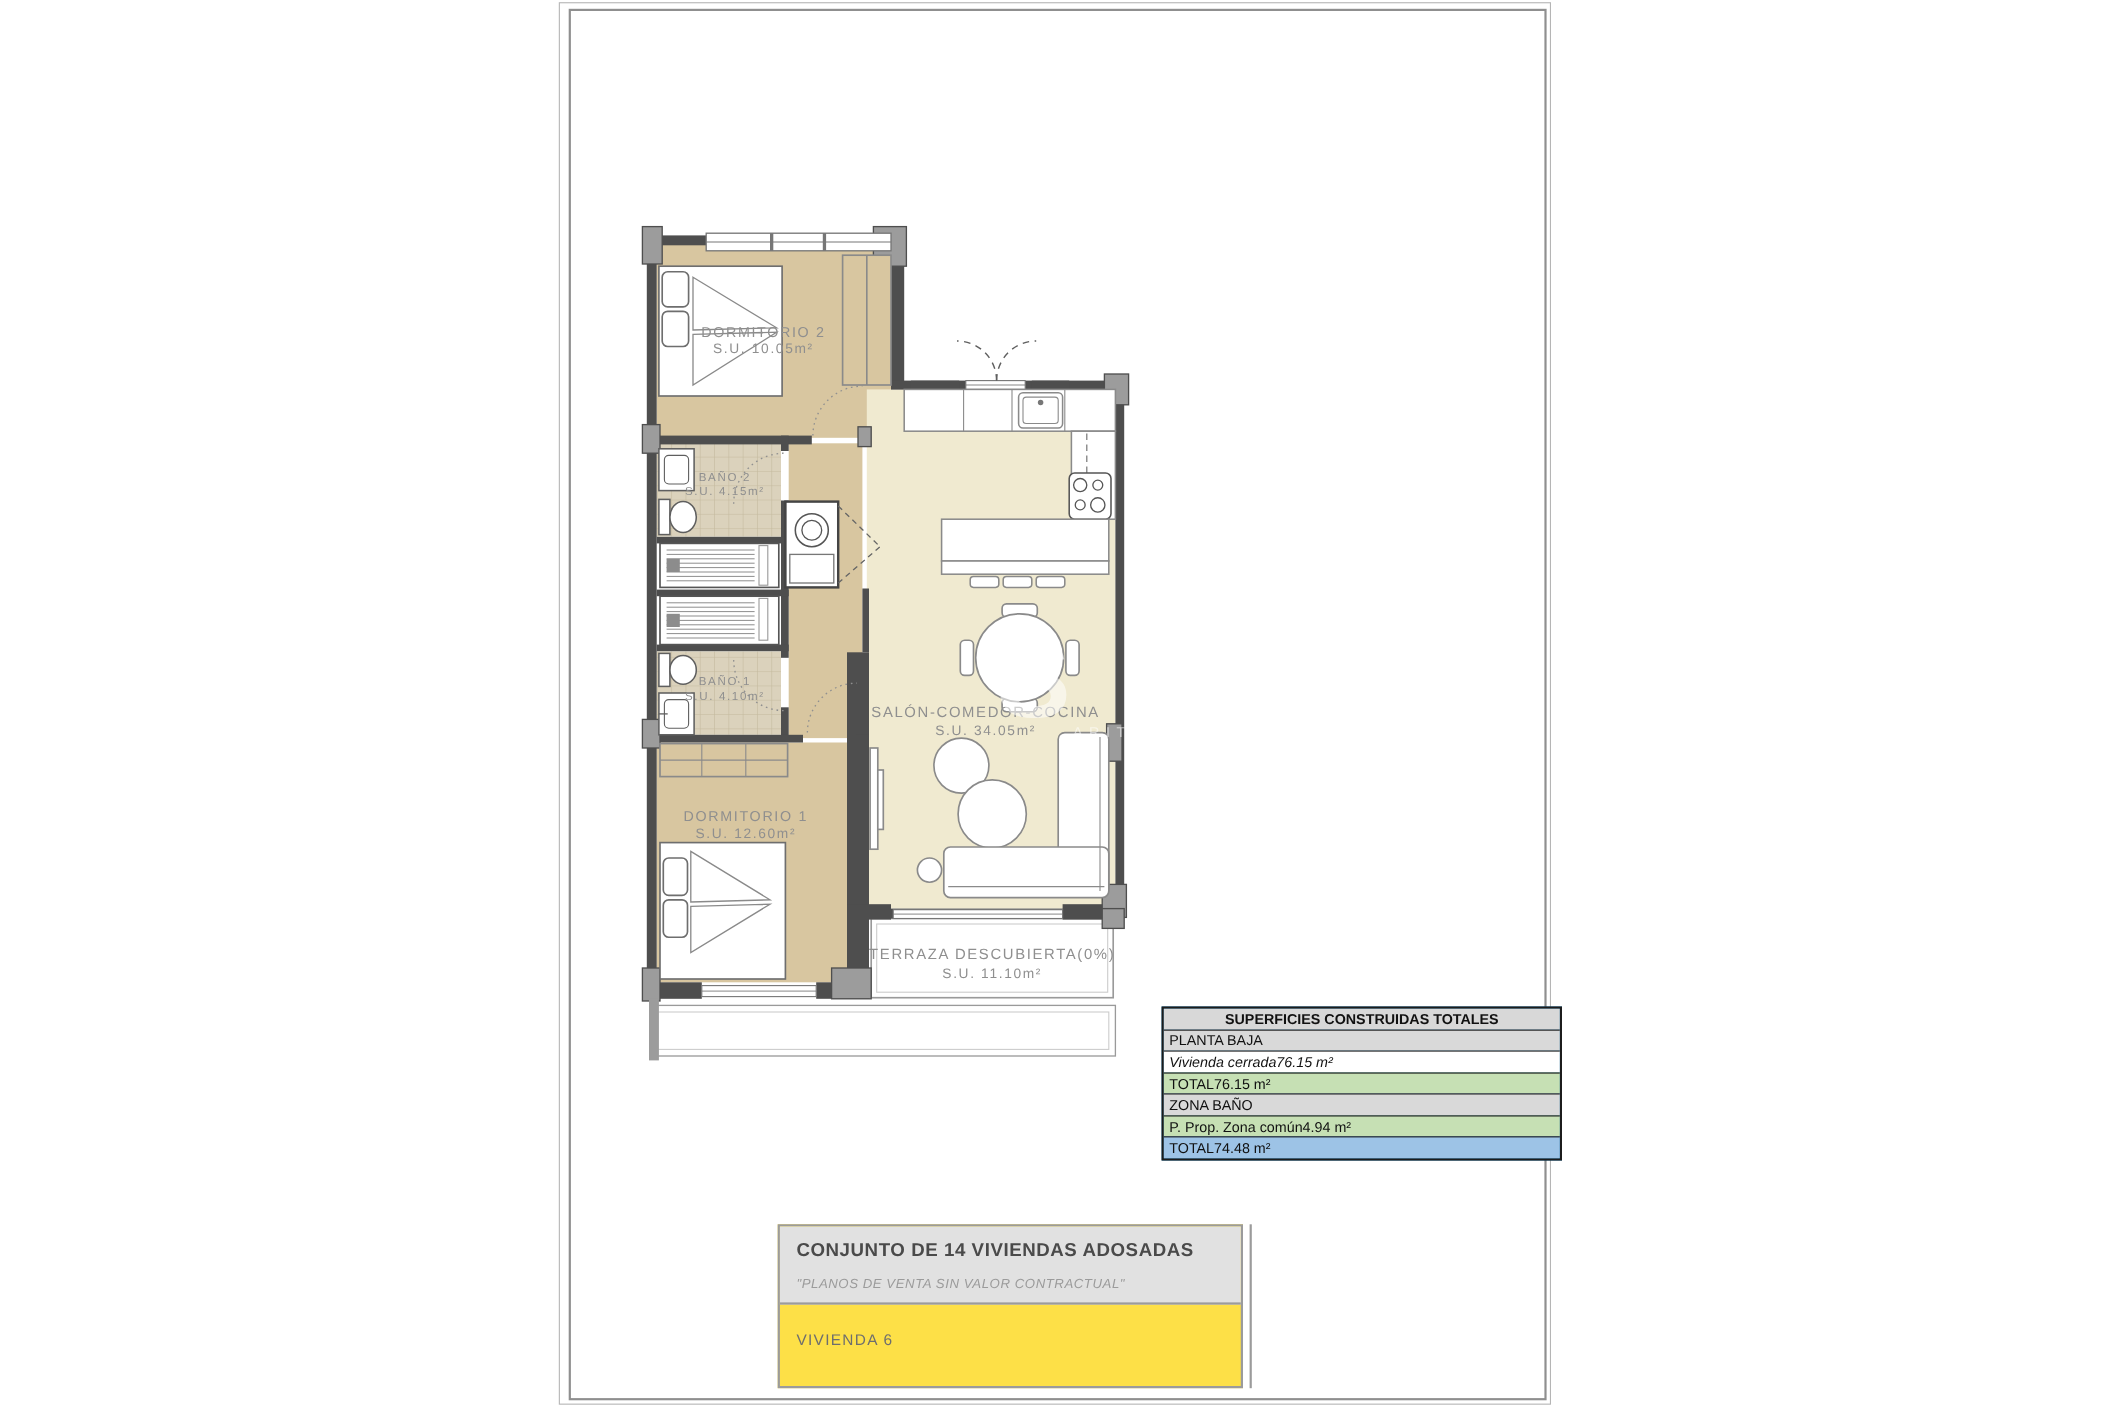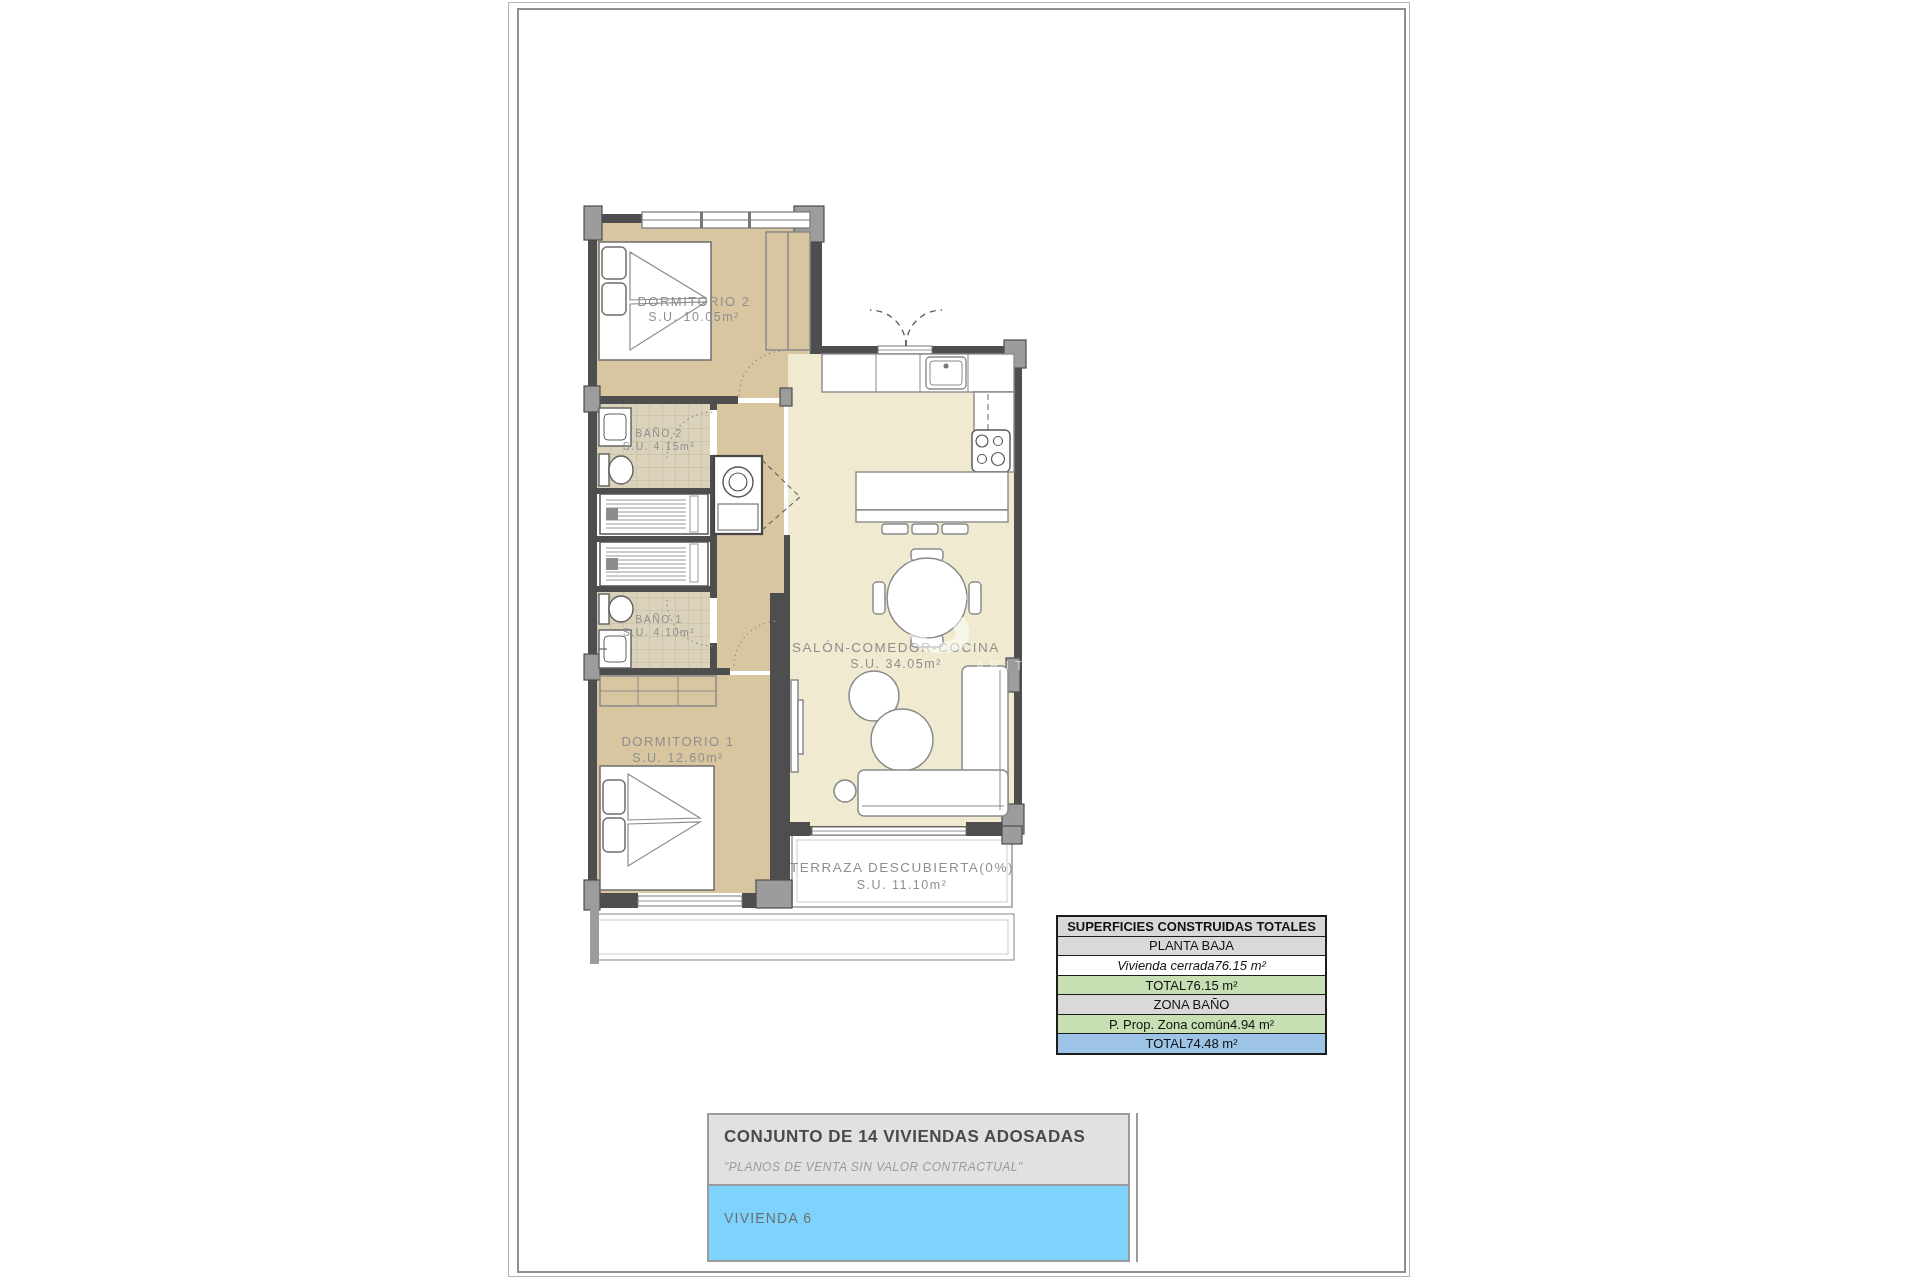--- a/index.html
+++ b/index.html
@@ -5,36 +5,36 @@
   html,body{margin:0;padding:0;background:#ffffff;}
   body{width:1920px;height:1280px;position:relative;overflow:hidden;
        font-family:"Liberation Sans", sans-serif;}
   .frame-outer{position:absolute;left:508px;top:2px;width:900px;height:1273px;
        border:1px solid #b5b5b5;}
   .frame-inner{position:absolute;left:517px;top:8px;width:885px;height:1261px;
        border:2px solid #8f8f8f;}
   svg.plan{position:absolute;left:0;top:0;}
 
   
-  .areas-table{position:absolute;left:1056px;top:915px;width:271px;height:140px;
+  .areas-table{position:absolute;left:1056px;top:915px;width:364px;height:140px;
        border:2px solid #1c1c1c;box-sizing:border-box;display:flex;flex-direction:column;
        font-size:13px;color:#111;background:#0369a1;}
-  .areas-table .tr{flex:1;display:flex;align-items:center;justify-content:center;
+  .areas-table .tr{flex:1;display:flex;align-items:center;justify-content:flex-start;
        padding:0 5px;border-top:1.5px solid #1c1c1c;box-sizing:border-box;white-space:nowrap;}
   .areas-table .tr:first-child{border-top:none;}
   .tr.th{justify-content:center;background:#d8d8d8;font-weight:bold;}
   .tr.row-section{background:#d9d9d9;}
   .tr.row-plain{background:#ffffff;font-style:italic;}
   .tr.row-subtotal{background:#c6e0b4;}
   .tr.row-total{background:#9dc3e6;}
   .tr .val{text-align:right;}
 
   
   .title-block{position:absolute;left:707px;top:1113px;width:423px;height:149px;
-       border:2px solid #9b9b9b;box-sizing:border-box;background:#7dd3fc;}
+       border:2px solid #9b9b9b;box-sizing:border-box;background:#fde047;}
   .title-block .top{height:71px;background:#e1e1e1;border-bottom:2px solid #9b9b9b;
        box-sizing:border-box;padding:12px 15px 0 15px;}
   .tb-project{font-size:17px;font-weight:bold;color:#4a4a4a;letter-spacing:.5px;}
   .tb-quote{font-size:12px;font-style:italic;color:#9b9b9b;margin-top:13px;letter-spacing:.5px;}
   .tb-unit{font-size:14px;color:#6e6e6e;padding:24px 15px 0 15px;letter-spacing:1.2px;}
   .tb-divider{position:absolute;left:1136px;top:1113px;width:2px;height:149px;background:#9b9b9b;}
 
   
   text.rlabel{fill:#8f8f8f;letter-spacing:1.5px;}
 </style>

